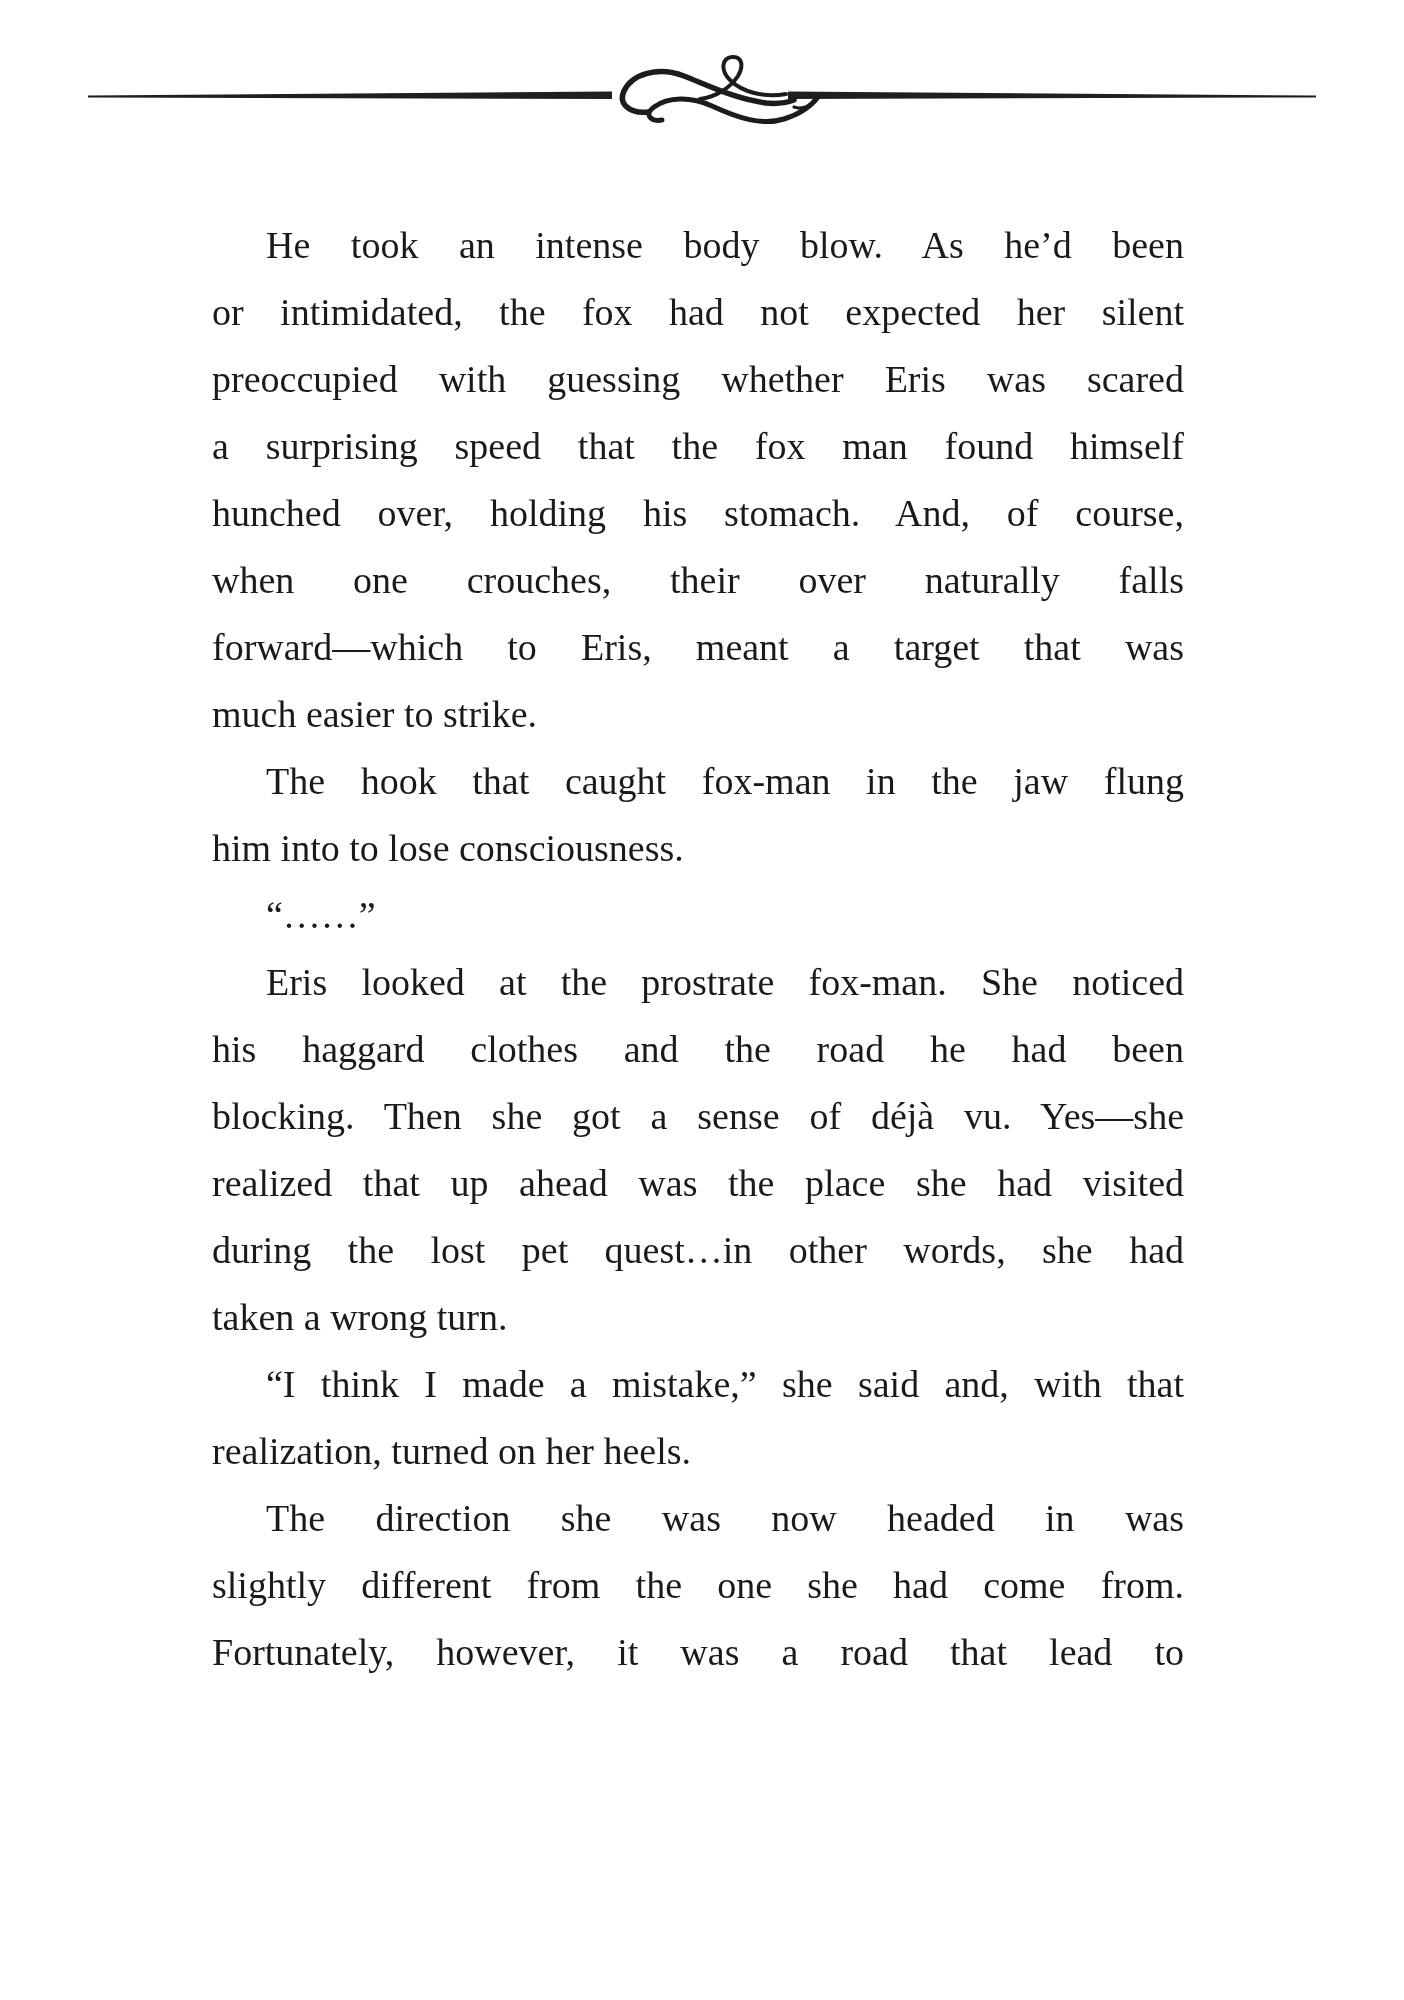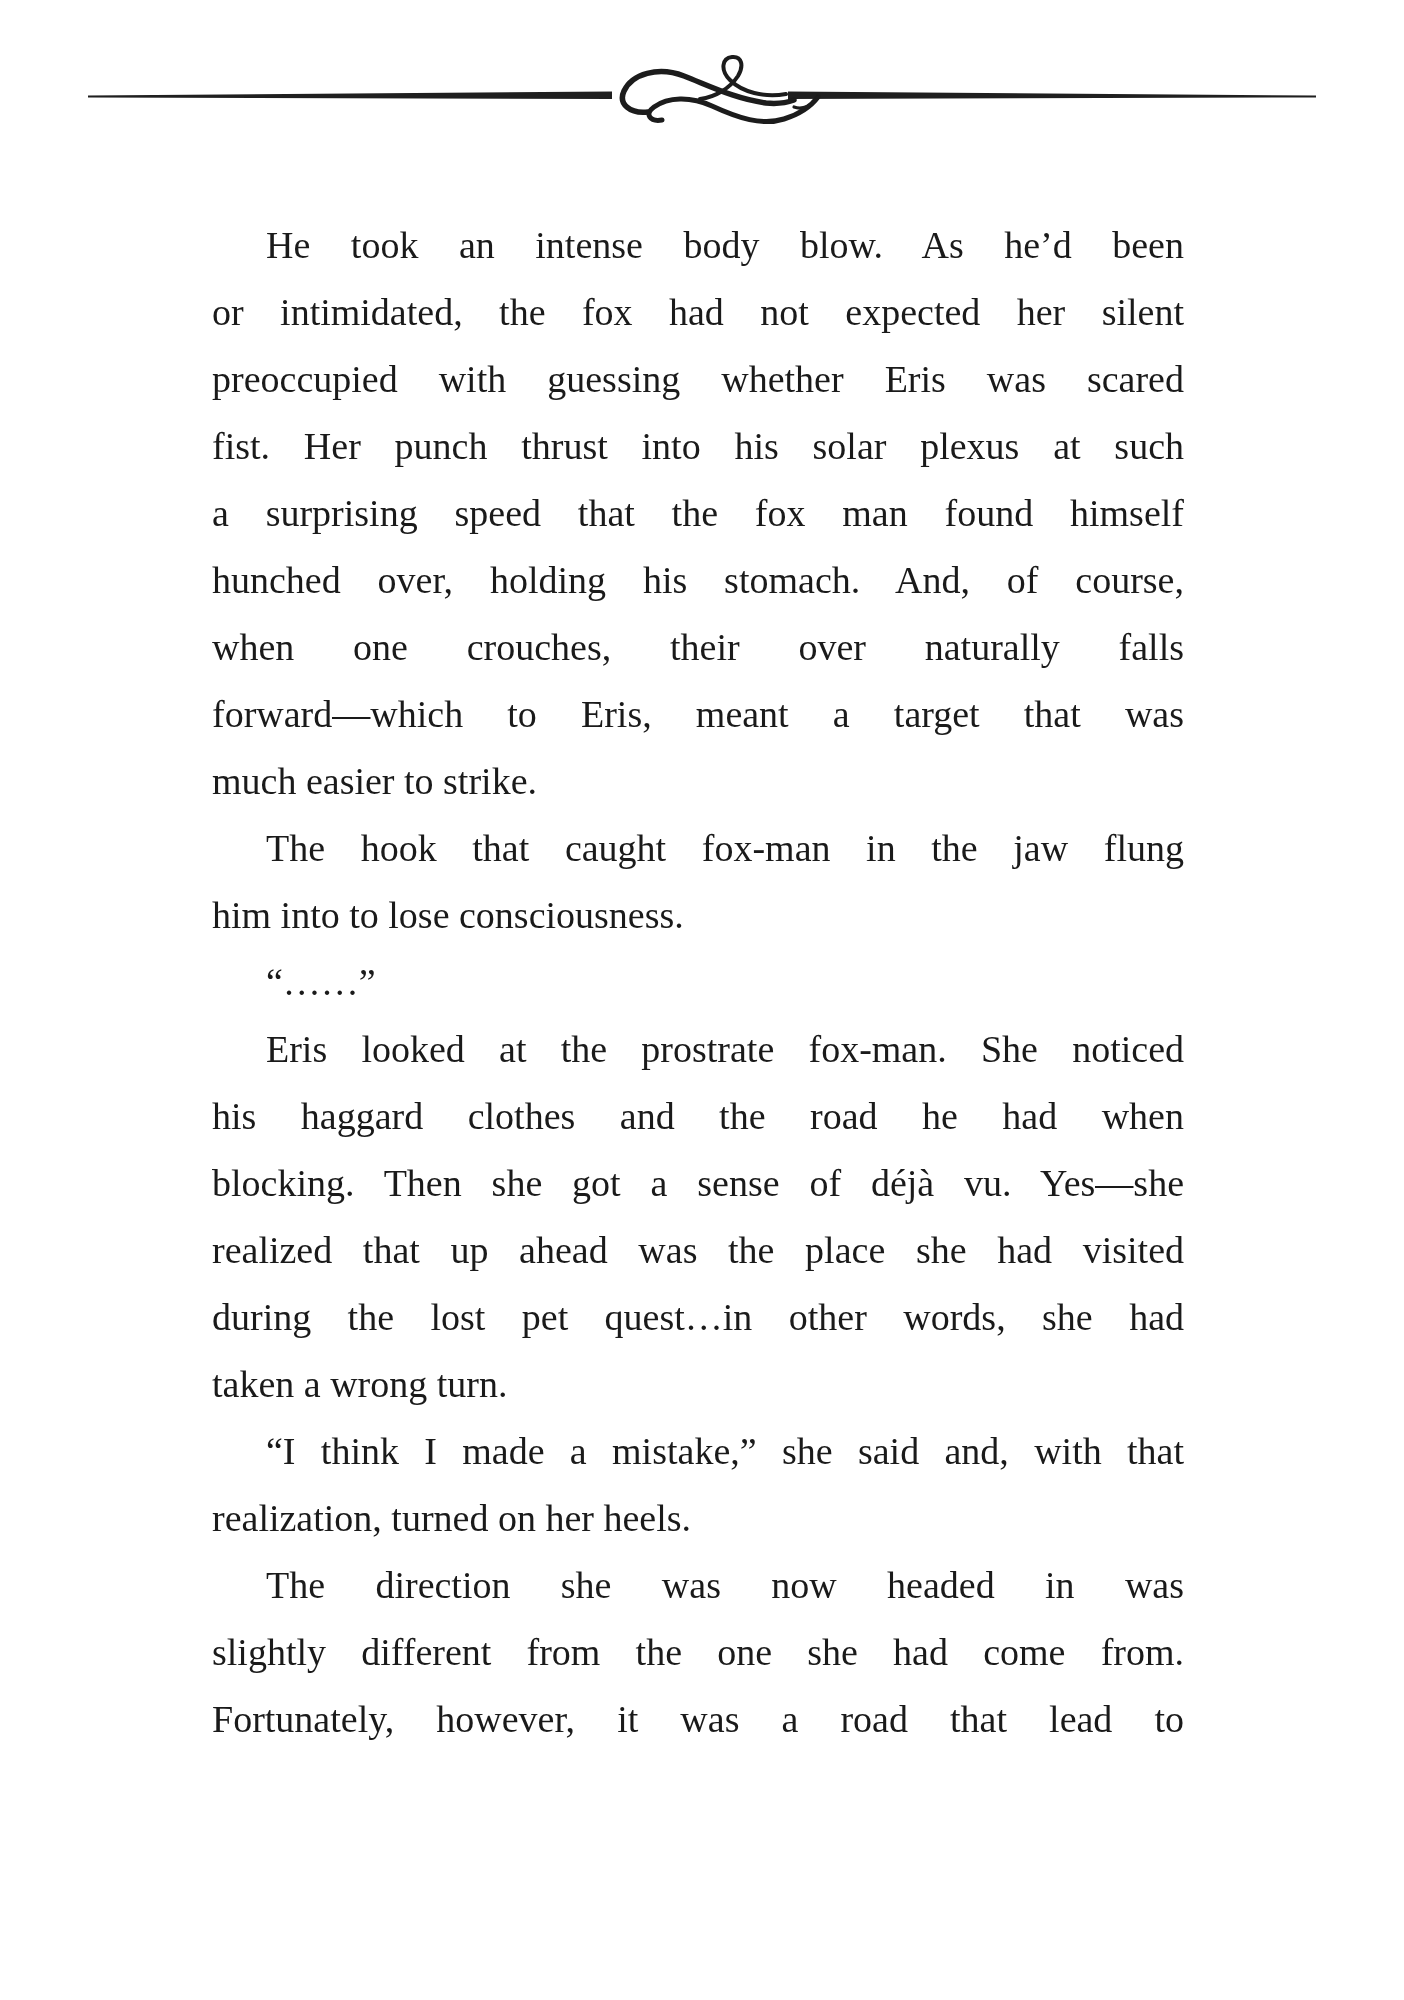--- a/index.html
+++ b/index.html
@@ -82,31 +82,30 @@
       <path d="M 662,120 C 650,122 644,114 654,107 C 668,97 690,96 712,106 C 738,118 762,126 784,119 C 800,114 812,105 818,97" stroke-width="5"></path>
 
       <path d="M 818,97 C 813,106 802,110 794,107" stroke-width="3.2"></path>
     </g>
   </svg>
 
   <div id="text-block">
       <div class="line indent">He took an intense body blow. As he’d been</div>
       <div class="line">or intimidated, the fox had not expected her silent</div>
       <div class="line">preoccupied with guessing whether Eris was scared</div>
-      <div class="line">fist. Her punch thrust into his solar plexus at such</div>
       <div class="line">a surprising speed that the fox man found himself</div>
       <div class="line">hunched over, holding his stomach. And, of course,</div>
       <div class="line">when one crouches, their over naturally falls</div>
       <div class="line">forward—which to Eris, meant a target that was</div>
       <div class="line endline">much easier to strike.</div>
       <div class="line indent">The hook that caught fox-man in the jaw flung</div>
       <div class="line endline">him into to lose consciousness.</div>
       <div class="line indent endline">“……”</div>
       <div class="line indent">Eris looked at the prostrate fox-man. She noticed</div>
-      <div class="line">his haggard clothes and the road he had when</div>
+      <div class="line">his haggard clothes and the road he had been</div>
       <div class="line">blocking. Then she got a sense of déjà vu. Yes—she</div>
       <div class="line">realized that up ahead was the place she had visited</div>
       <div class="line">during the lost pet quest…in other words, she had</div>
       <div class="line endline">taken a wrong turn.</div>
       <div class="line indent">“I think I made a mistake,” she said and, with that</div>
       <div class="line endline">realization, turned on her heels.</div>
       <div class="line indent">The direction she was now headed in was</div>
       <div class="line">slightly different from the one she had come from.</div>
       <div class="line">Fortunately, however, it was a road that lead to</div>
     </div>

